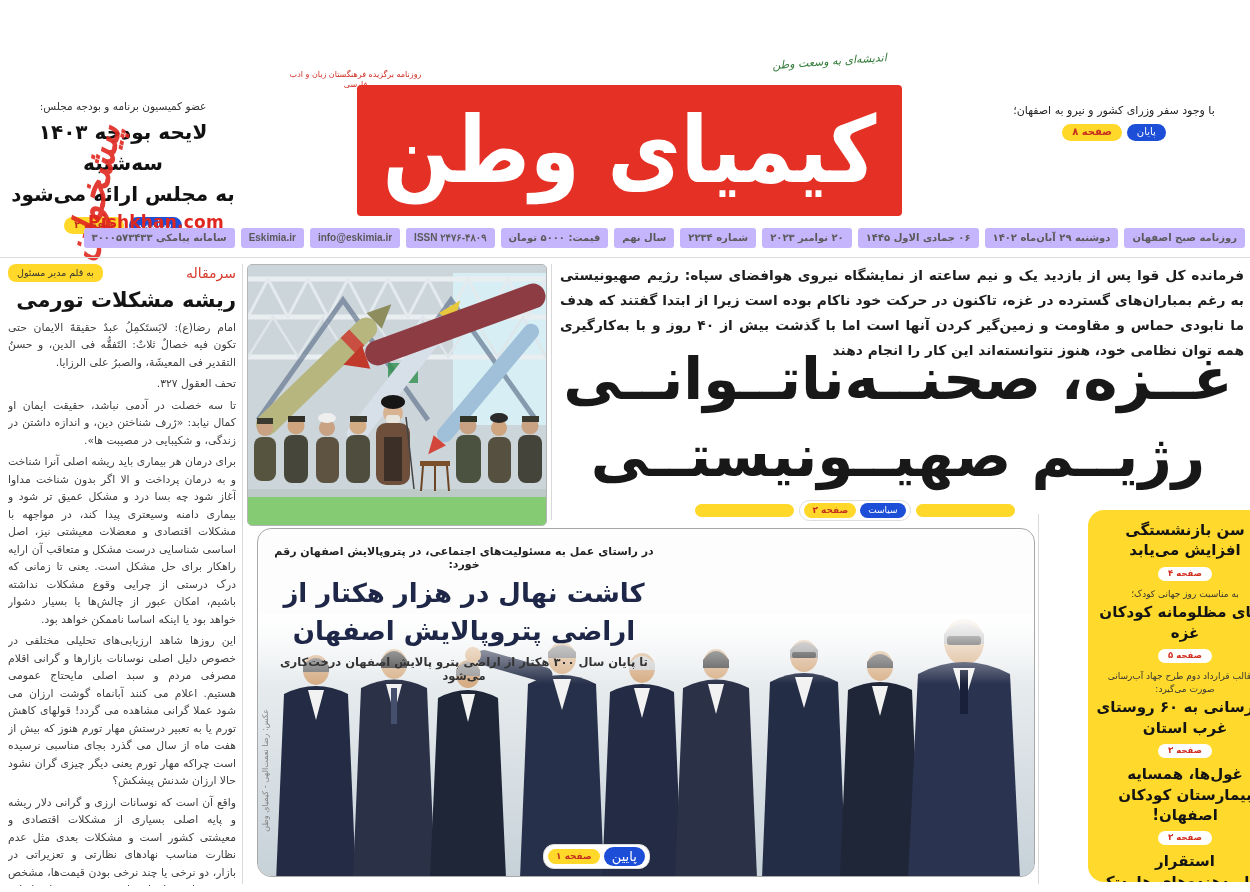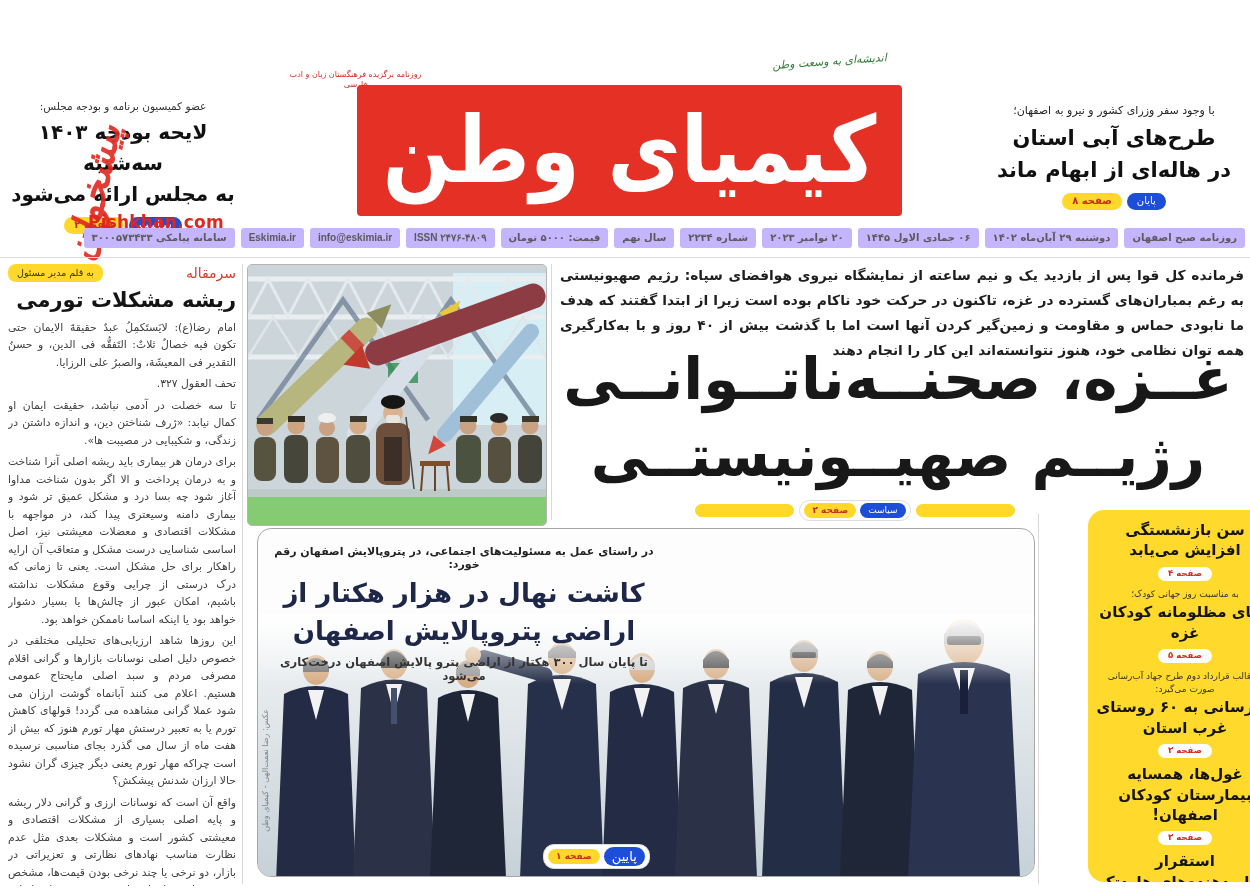--- a/index.html
+++ b/index.html
@@ -92,24 +92,20 @@
   <div class="abs wm-site">Pishkhan.com</div>
 
   <div class="abs award">روزنامه برگزیده فرهنگستان زبان و ادب فارسی</div>
   <div class="abs tagline">اندیشه‌ای به وسعت وطن</div>
   <div class="abs masthead">
     <div class="masthead-title">کیمیای وطن</div>
   </div>
 
   <div class="abs tr-story">
     <div class="kicker">با وجود سفر وزرای کشور و نیرو به اصفهان؛</div>
-    <div class="title">
-      <div>طرح‌های آبی استان</div>
-      <div>در هاله‌ای از ابهام ماند</div>
-    </div>
     <div class="badge-row">
       <span class="pill pill-black">پایان</span>
       <span class="pill pill-yellow">صفحه ۸</span>
     </div>
   </div>
 
   <div class="abs infobar">
     <span class="chip">روزنامه صبح اصفهان</span>
     <span class="chip">دوشنبه ۲۹ آبان‌ماه ۱۴۰۲</span>
     <span class="chip">۰۶ جمادی الاول ۱۴۴۵</span>

